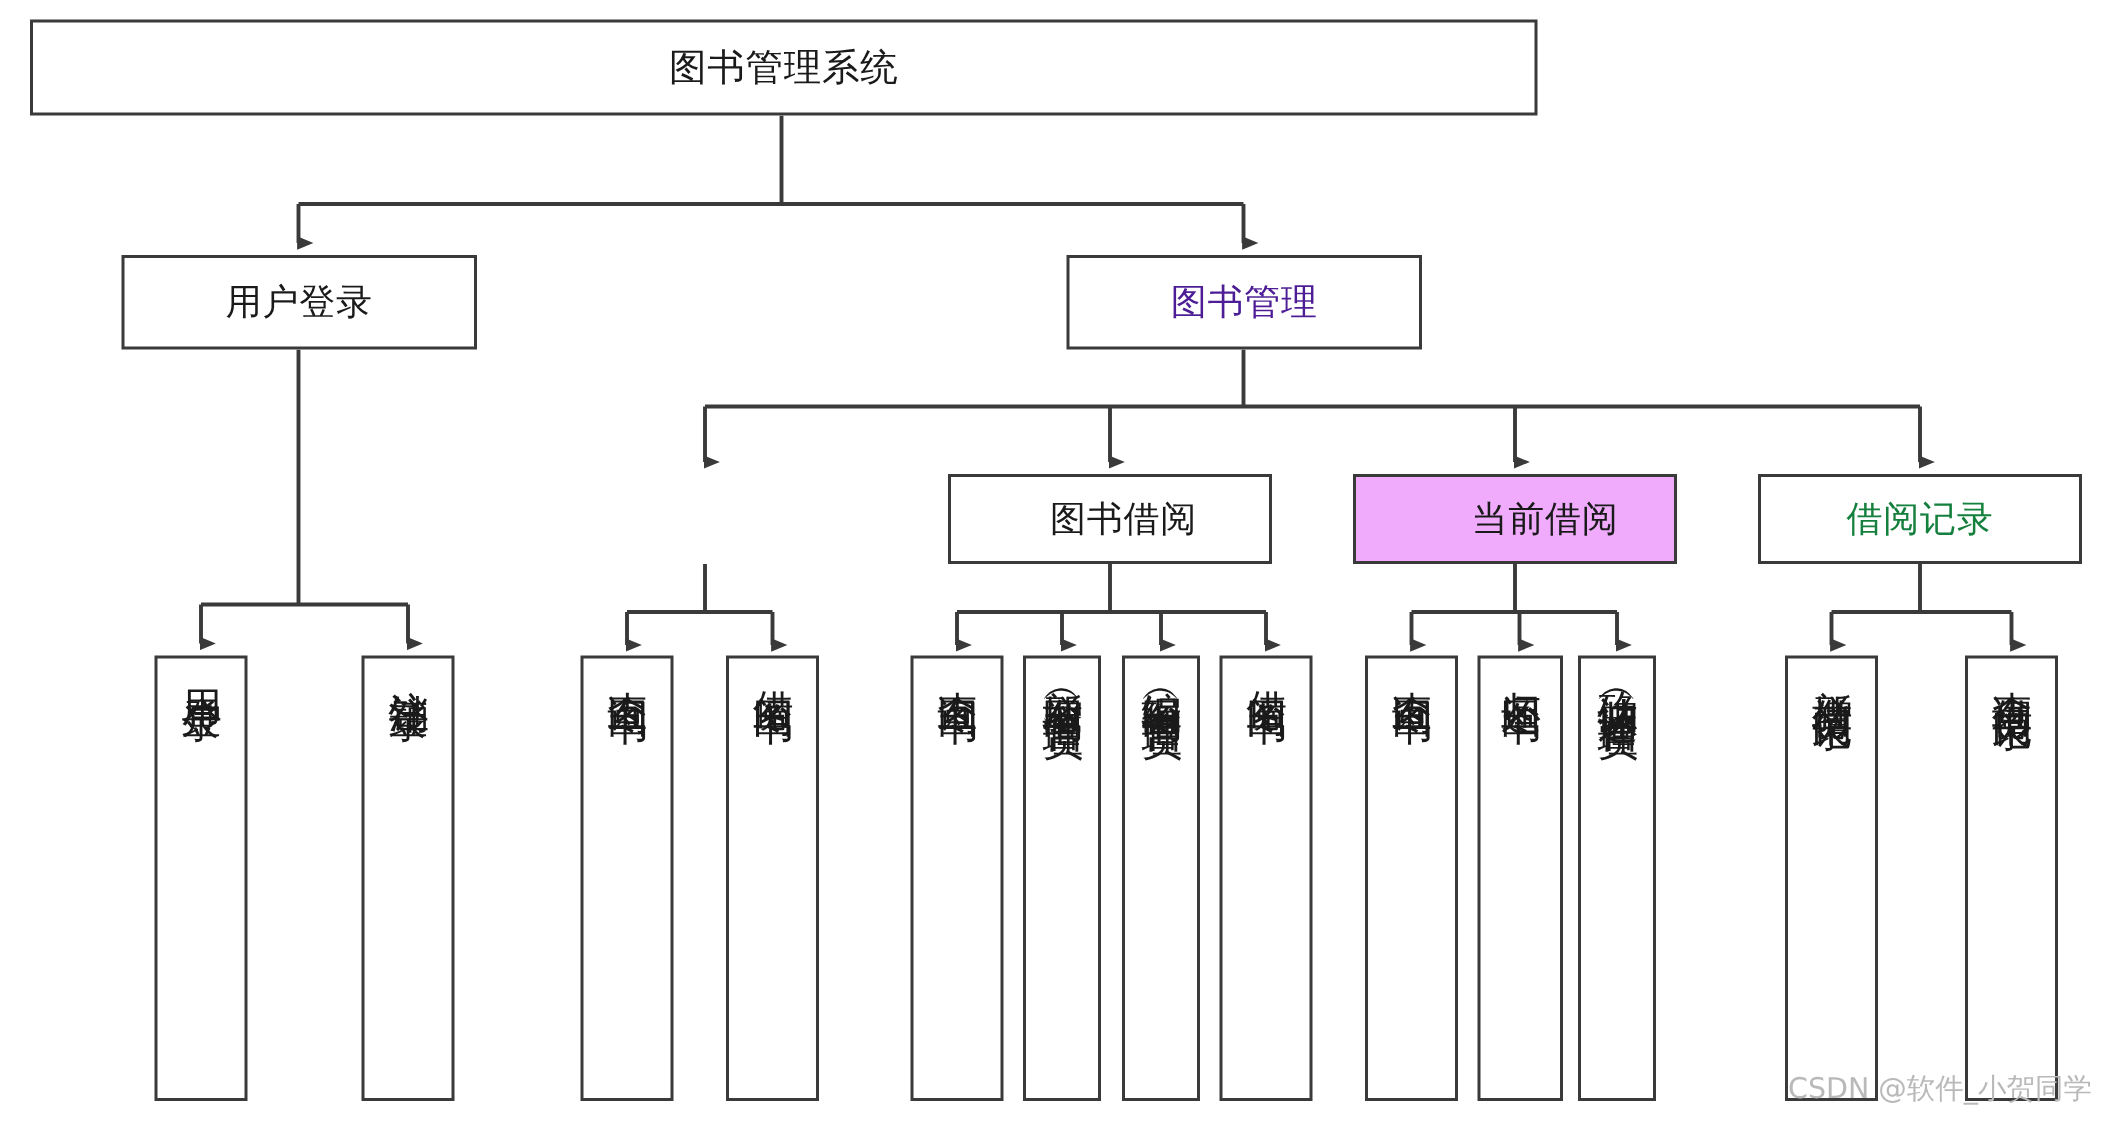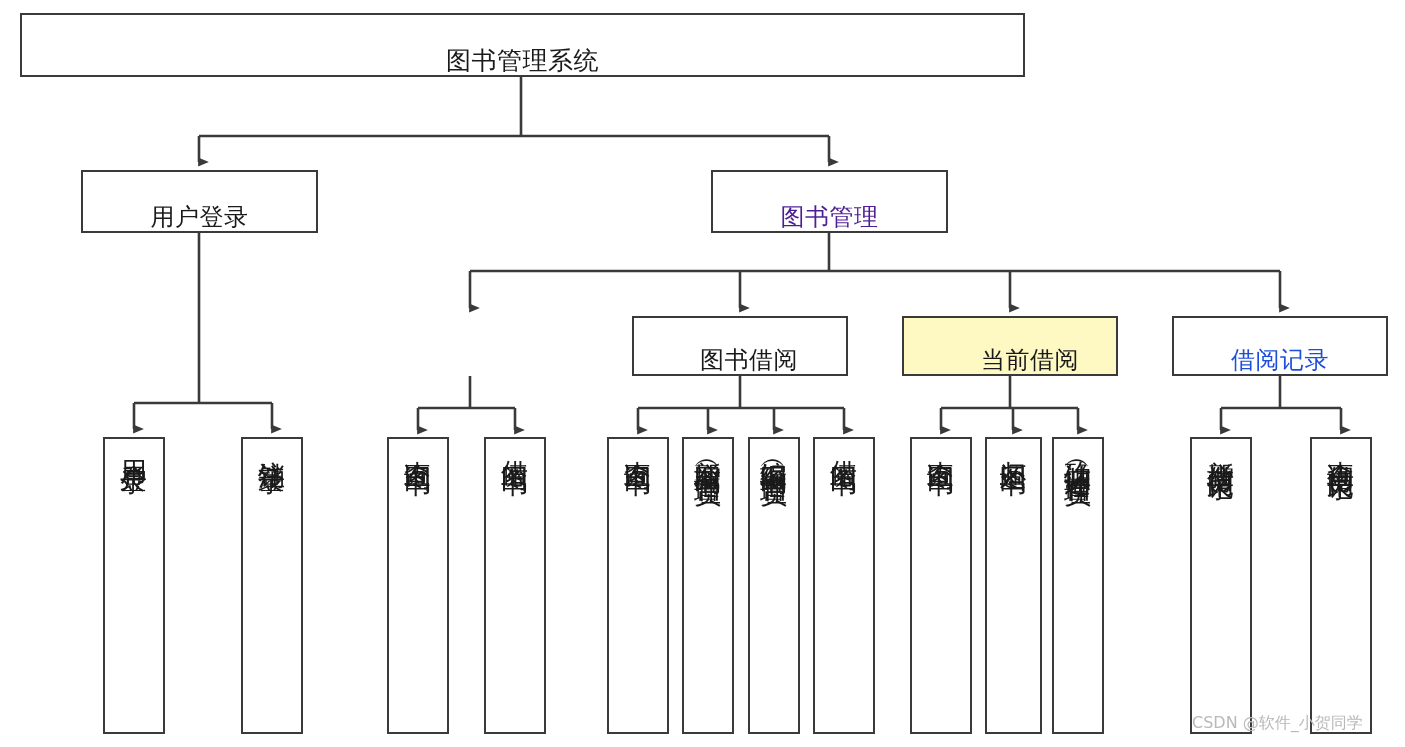--- a/index.html
+++ b/index.html
@@ -25,21 +25,21 @@
     width: 1405px;
     height: 747px;
     pointer-events: none;
   }
   .node {
     position: absolute;
     box-sizing: border-box;
     border: 2px solid #3a3a3a;
     background: #ffffff;
     display: flex;
-    align-items: flex-end;
+    align-items: center;
     justify-content: center;
     color: #1a1a1a;
   }
   .node-label {
     display: block;
     text-align: center;
     line-height: 1.18;
     letter-spacing: 0.5px;
   }
   .node.horiz .node-label {
@@ -58,21 +58,21 @@
     writing-mode: vertical-rl;
     text-orientation: upright;
     font-size: 27px;
     line-height: 1.3;
     letter-spacing: 3px;
     white-space: nowrap;
   }
   .watermark {
     position: absolute;
     color: #b9b9b9;
-    font-size: 16px;
+    font-size: 19px;
     white-space: nowrap;
     user-select: none;
     font-family: "DejaVu Sans", "Liberation Sans", sans-serif;
   }
 </style>
 </head>
 <body>
 
 <div id="canvas">
 
@@ -133,24 +133,24 @@
   <div class="node horiz" style="left: 81px; top: 170px; width: 237px; height: 63px; border-color: rgb(58, 58, 58); background: rgb(255, 255, 255); color: rgb(26, 26, 26);">
     <span class="node-label">用户登录</span>
   </div>
   <div class="node horiz" style="left: 711px; top: 170px; width: 237px; height: 63px; border-color: rgb(58, 58, 58); background: rgb(255, 255, 255); color: #4c1d95;">
     <span class="node-label">图书管理</span>
   </div>
 
   <div class="node horiz" style="left: 632px; top: 316px; width: 216px; height: 60px; border-color: rgb(58, 58, 58); background: rgb(255, 255, 255); color: rgb(26, 26, 26); padding-left: 18px;">
     <span class="node-label">图书借阅</span>
   </div>
-  <div class="node horiz" style="left: 902px; top: 316px; width: 216px; height: 60px; border-color: rgb(58, 58, 58); background: #fef9c3; color: rgb(26, 26, 26); padding-left: 40px;">
+  <div class="node horiz" style="left: 902px; top: 316px; width: 216px; height: 60px; border-color: rgb(58, 58, 58); background: #f0abfc; color: rgb(26, 26, 26); padding-left: 40px;">
     <span class="node-label">当前借阅</span>
   </div>
-  <div class="node horiz" style="left: 1172px; top: 316px; width: 216px; height: 60px; border-color: rgb(58, 58, 58); background: rgb(255, 255, 255); color: #1d4ed8;">
+  <div class="node horiz" style="left: 1172px; top: 316px; width: 216px; height: 60px; border-color: rgb(58, 58, 58); background: rgb(255, 255, 255); color: #15803d;">
     <span class="node-label">借阅记录</span>
   </div>
 
   <div class="node vert" style="left: 103px; top: 437px; width: 62px; height: 297px; border-color: rgb(58, 58, 58); background: rgb(255, 255, 255); color: rgb(26, 26, 26);">
     <span class="node-label">用户登录</span>
   </div>
   <div class="node vert" style="left: 241px; top: 437px; width: 62px; height: 297px; border-color: rgb(58, 58, 58); background: rgb(255, 255, 255); color: rgb(26, 26, 26);">
     <span class="node-label">注销登录</span>
   </div>
   <div class="node vert" style="left: 387px; top: 437px; width: 62px; height: 297px; border-color: rgb(58, 58, 58); background: rgb(255, 255, 255); color: rgb(26, 26, 26);">

